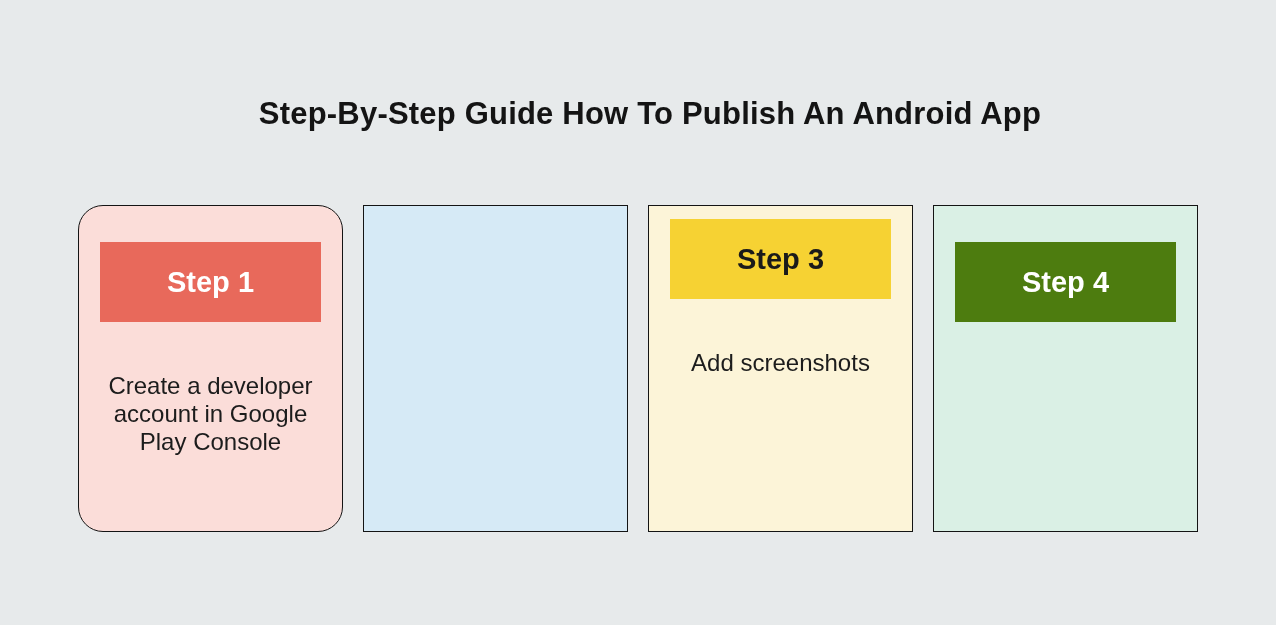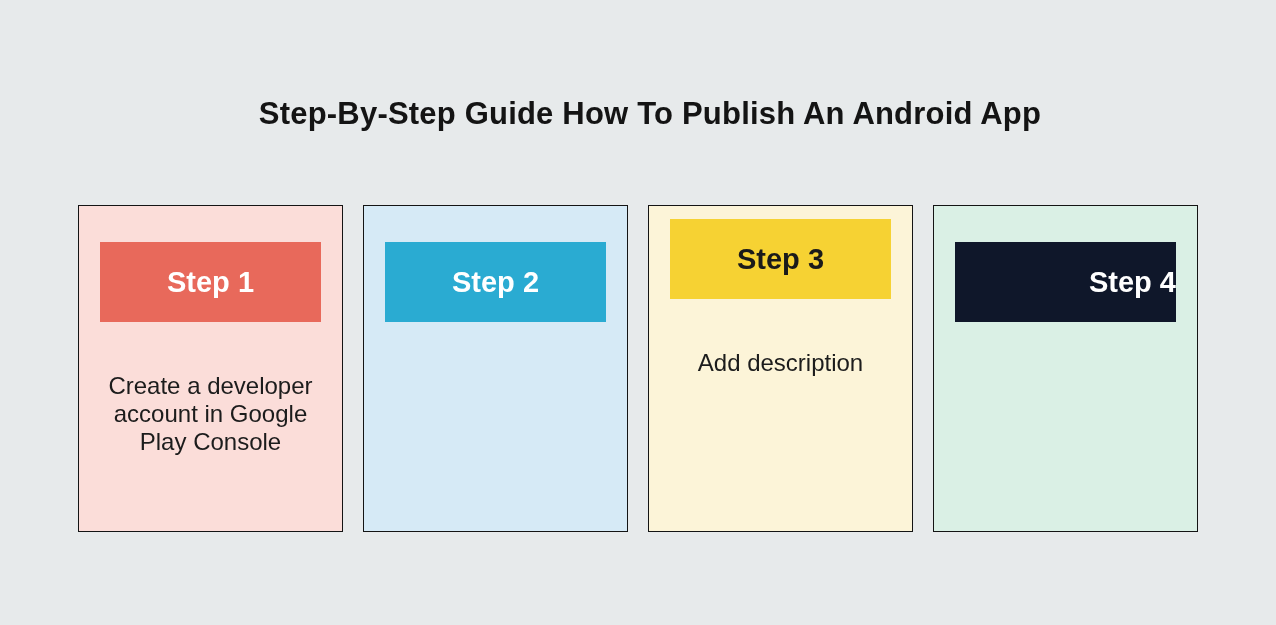--- a/index.html
+++ b/index.html
@@ -63,42 +63,39 @@
 </style>
 </head>
 <body>
 
 <div class="canvas" style="background-color: rgb(231, 234, 235);">
 
   <h1 class="title">Step-By-Step Guide How To Publish An Android App</h1>
 
   <div class="cards">
 
-    <div class="card" style="background-color: rgb(251, 221, 217); border-color: rgb(20, 20, 20);">
+    <div class="card" style="background-color: rgb(251, 221, 217); border-color: rgb(20, 20, 20); border-radius: 25px;">
       <div class="card-header" style="background-color: rgb(232, 105, 91); color: rgb(255, 255, 255);">
         <span>Step 1</span>
       </div>
       <p class="card-desc">Create a developer
 account in Google
 Play Console</p>
     </div>
 
     <div class="card" style="background-color: rgb(214, 234, 246); border-color: rgb(20, 20, 20);">
-      <div class="card-header" style="background-color: rgb(42, 171, 210); color: rgb(255, 255, 255);">
-        <span>Step 2</span>
-      </div>
     </div>
 
     <div class="card" style="background-color: rgb(252, 244, 216); border-color: rgb(20, 20, 20);">
       <div class="card-header" style="background-color: rgb(246, 210, 51); color: rgb(26, 26, 26); margin-top: 13px;">
         <span>Step 3</span>
       </div>
-      <p class="card-desc">Add description</p>
+      <p class="card-desc">Add screenshots</p>
     </div>
 
     <div class="card" style="background-color: rgb(218, 240, 229); border-color: rgb(20, 20, 20);">
-      <div class="card-header" style="background-color: #0f172a; color: rgb(255, 255, 255); justify-content: flex-end;">
+      <div class="card-header" style="background-color: #4d7c0f; color: rgb(255, 255, 255);">
         <span>Step 4</span>
       </div>
     </div>
 
   </div>
 </div>
 
 </body></html>

